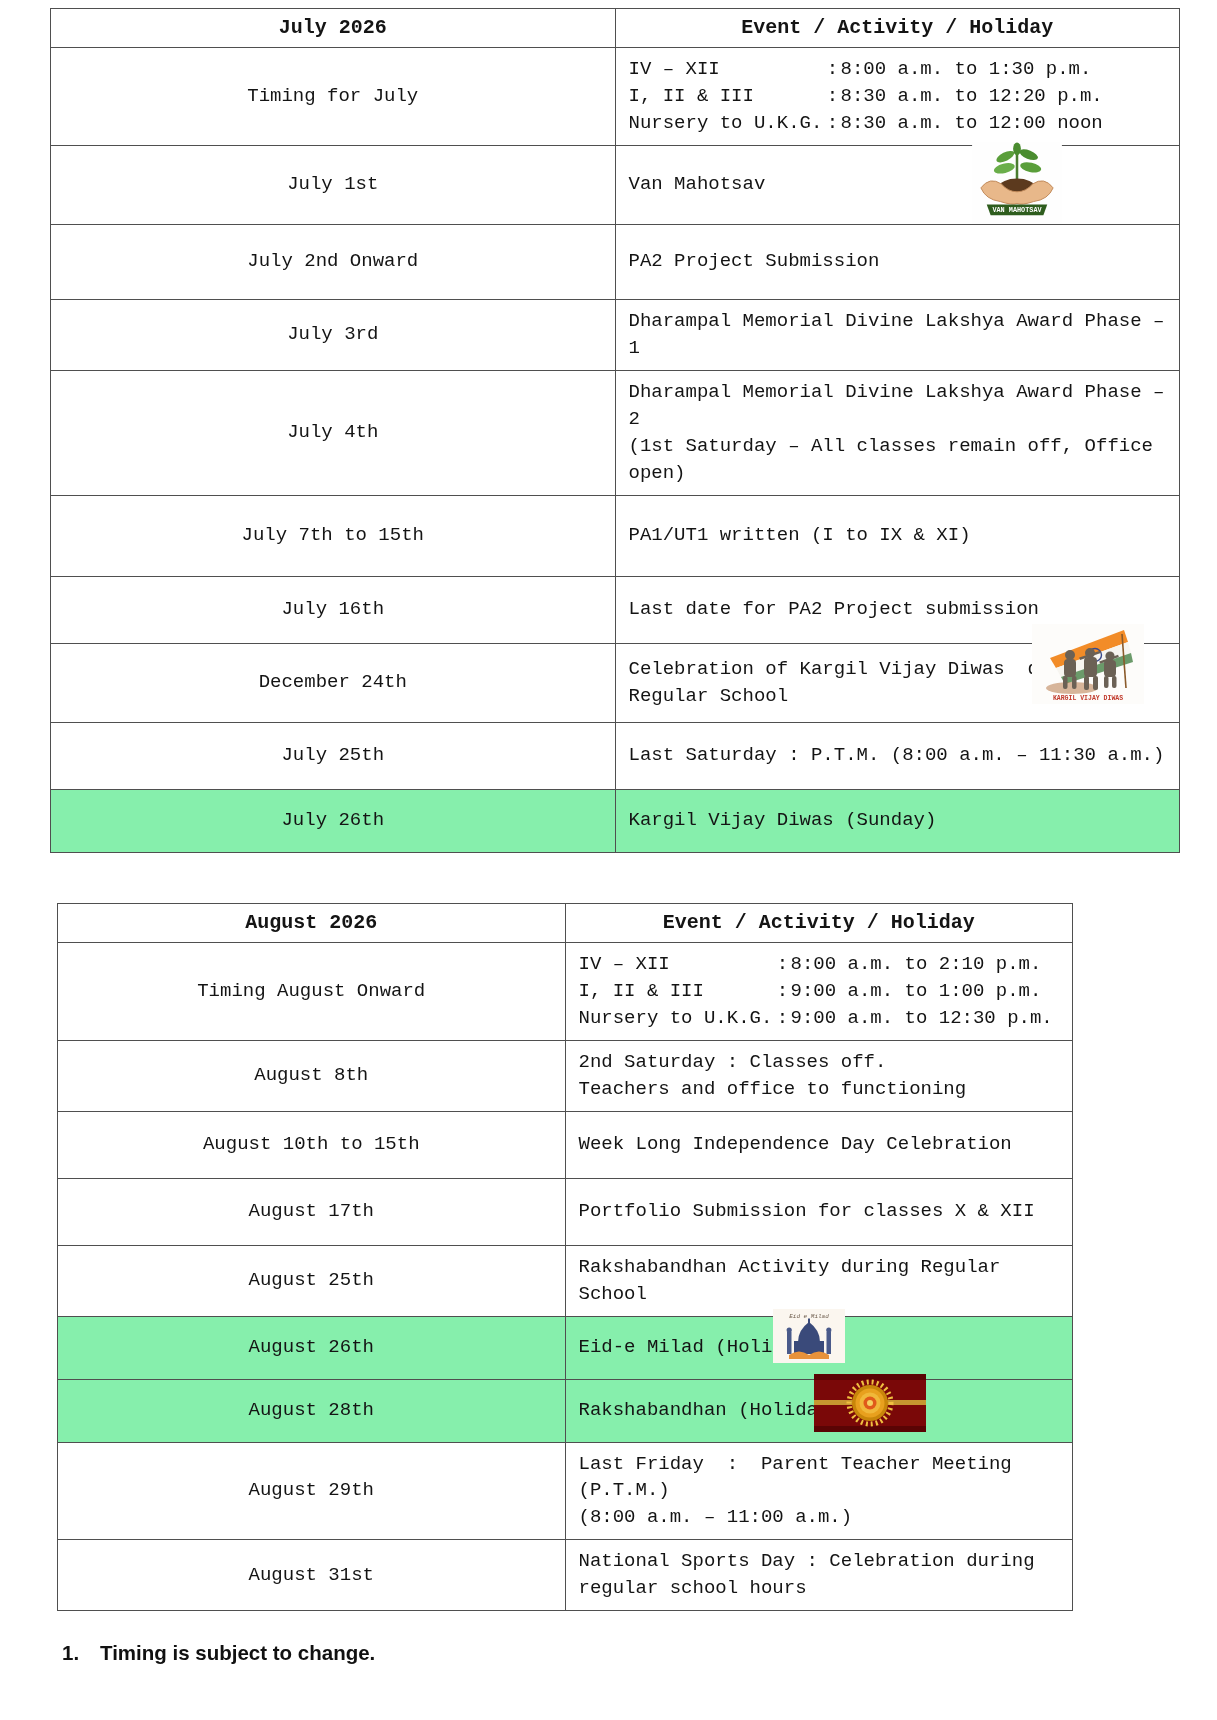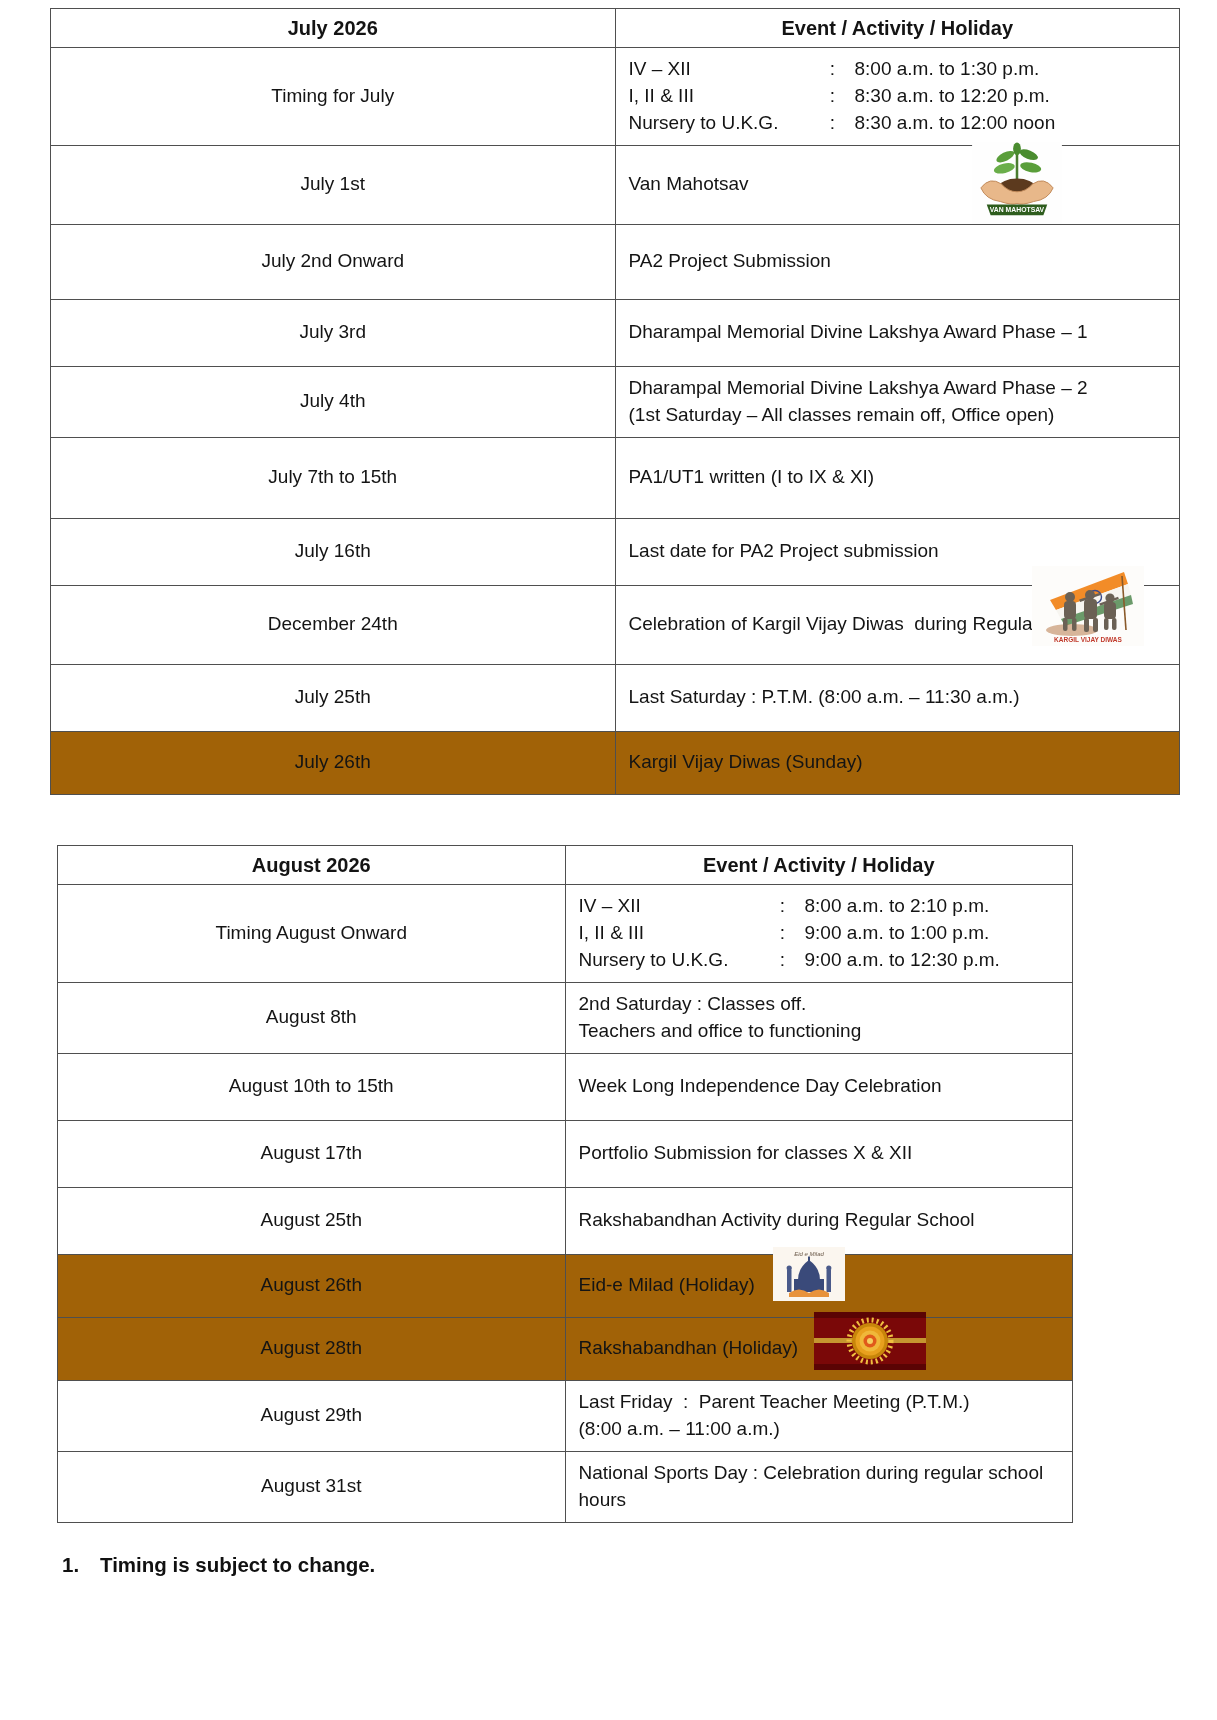--- a/index.html
+++ b/index.html
@@ -17,20 +17,21 @@
     background: #fff;
   }
   .t-july  { width: 1130px; margin: 8px 0 0 50px; }
   .t-august{ width: 1016px; margin: 50px 0 0 57px; }
 
   .cal-table th, .cal-table td {
     border: 1.6px solid #4f4f4f;
     vertical-align: middle;
     font-size: 19px;
     line-height: 1.42;
+    font-family: Liberation Mono, monospace;
   }
   .cal-table th {
     font-weight: bold;
     text-align: center;
     padding: 4px 6px;
     height: 30px;
     font-size: 20px;
   }
   .date-cell {
     text-align: center;
@@ -41,24 +42,24 @@
     text-align: left;
     padding: 8px 10px 8px 13px;
     position: relative;
     height: 50px;
   }
   .event-line { white-space: pre-wrap; }
 
   .timing-line { white-space: nowrap; }
   .timing-label { display: inline-block; width: 198px; }
   .timing-sep   { display: inline-block; width: 12px; text-align: center; }
-  .timing-time  { display: inline-block; margin-left: 16px; }
+  .timing-time  { display: inline-block; margin-left: 2px; }
 
   
-  tr.holiday td { background: #a16207; height: 46px; }
+  tr.holiday td { background: #86efac; height: 46px; }
 
   
   .t-july tbody tr:nth-child(2) td { height: 62px; margin-top: 18px; }
   .t-july tbody tr:nth-child(3) td { height: 58px; margin-left: 16px; }
   .t-july tbody tr:nth-child(6) td { height: 64px; }
   .t-july tbody tr:nth-child(8) td { height: 62px; }
   .t-august tbody tr:nth-child(11) td { height: 68px; }
 
   
   .cell-art { position: absolute; z-index: 2; }

